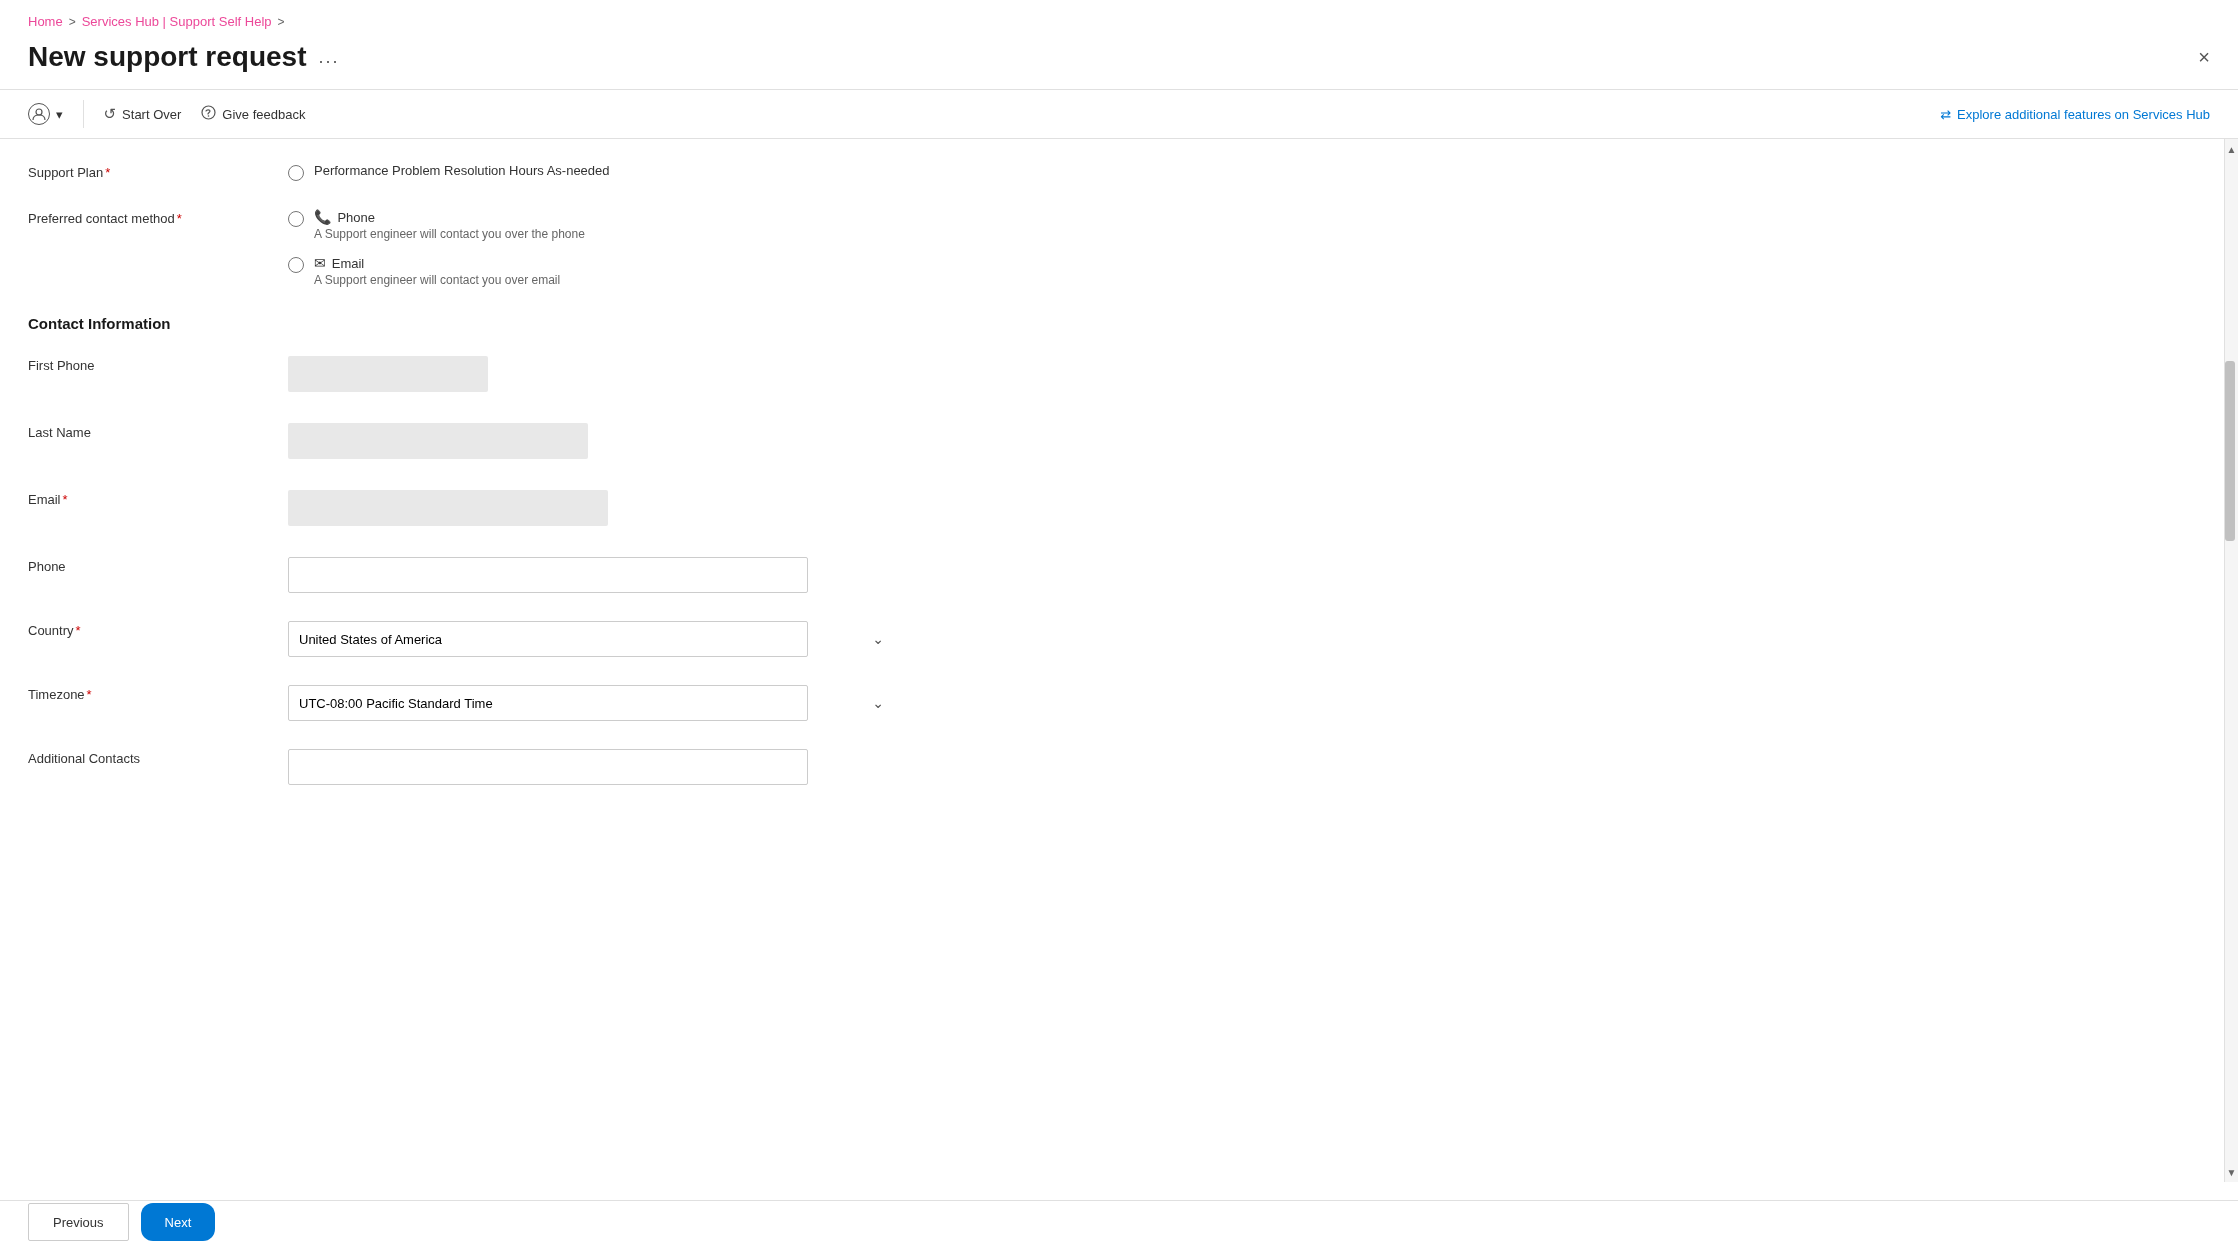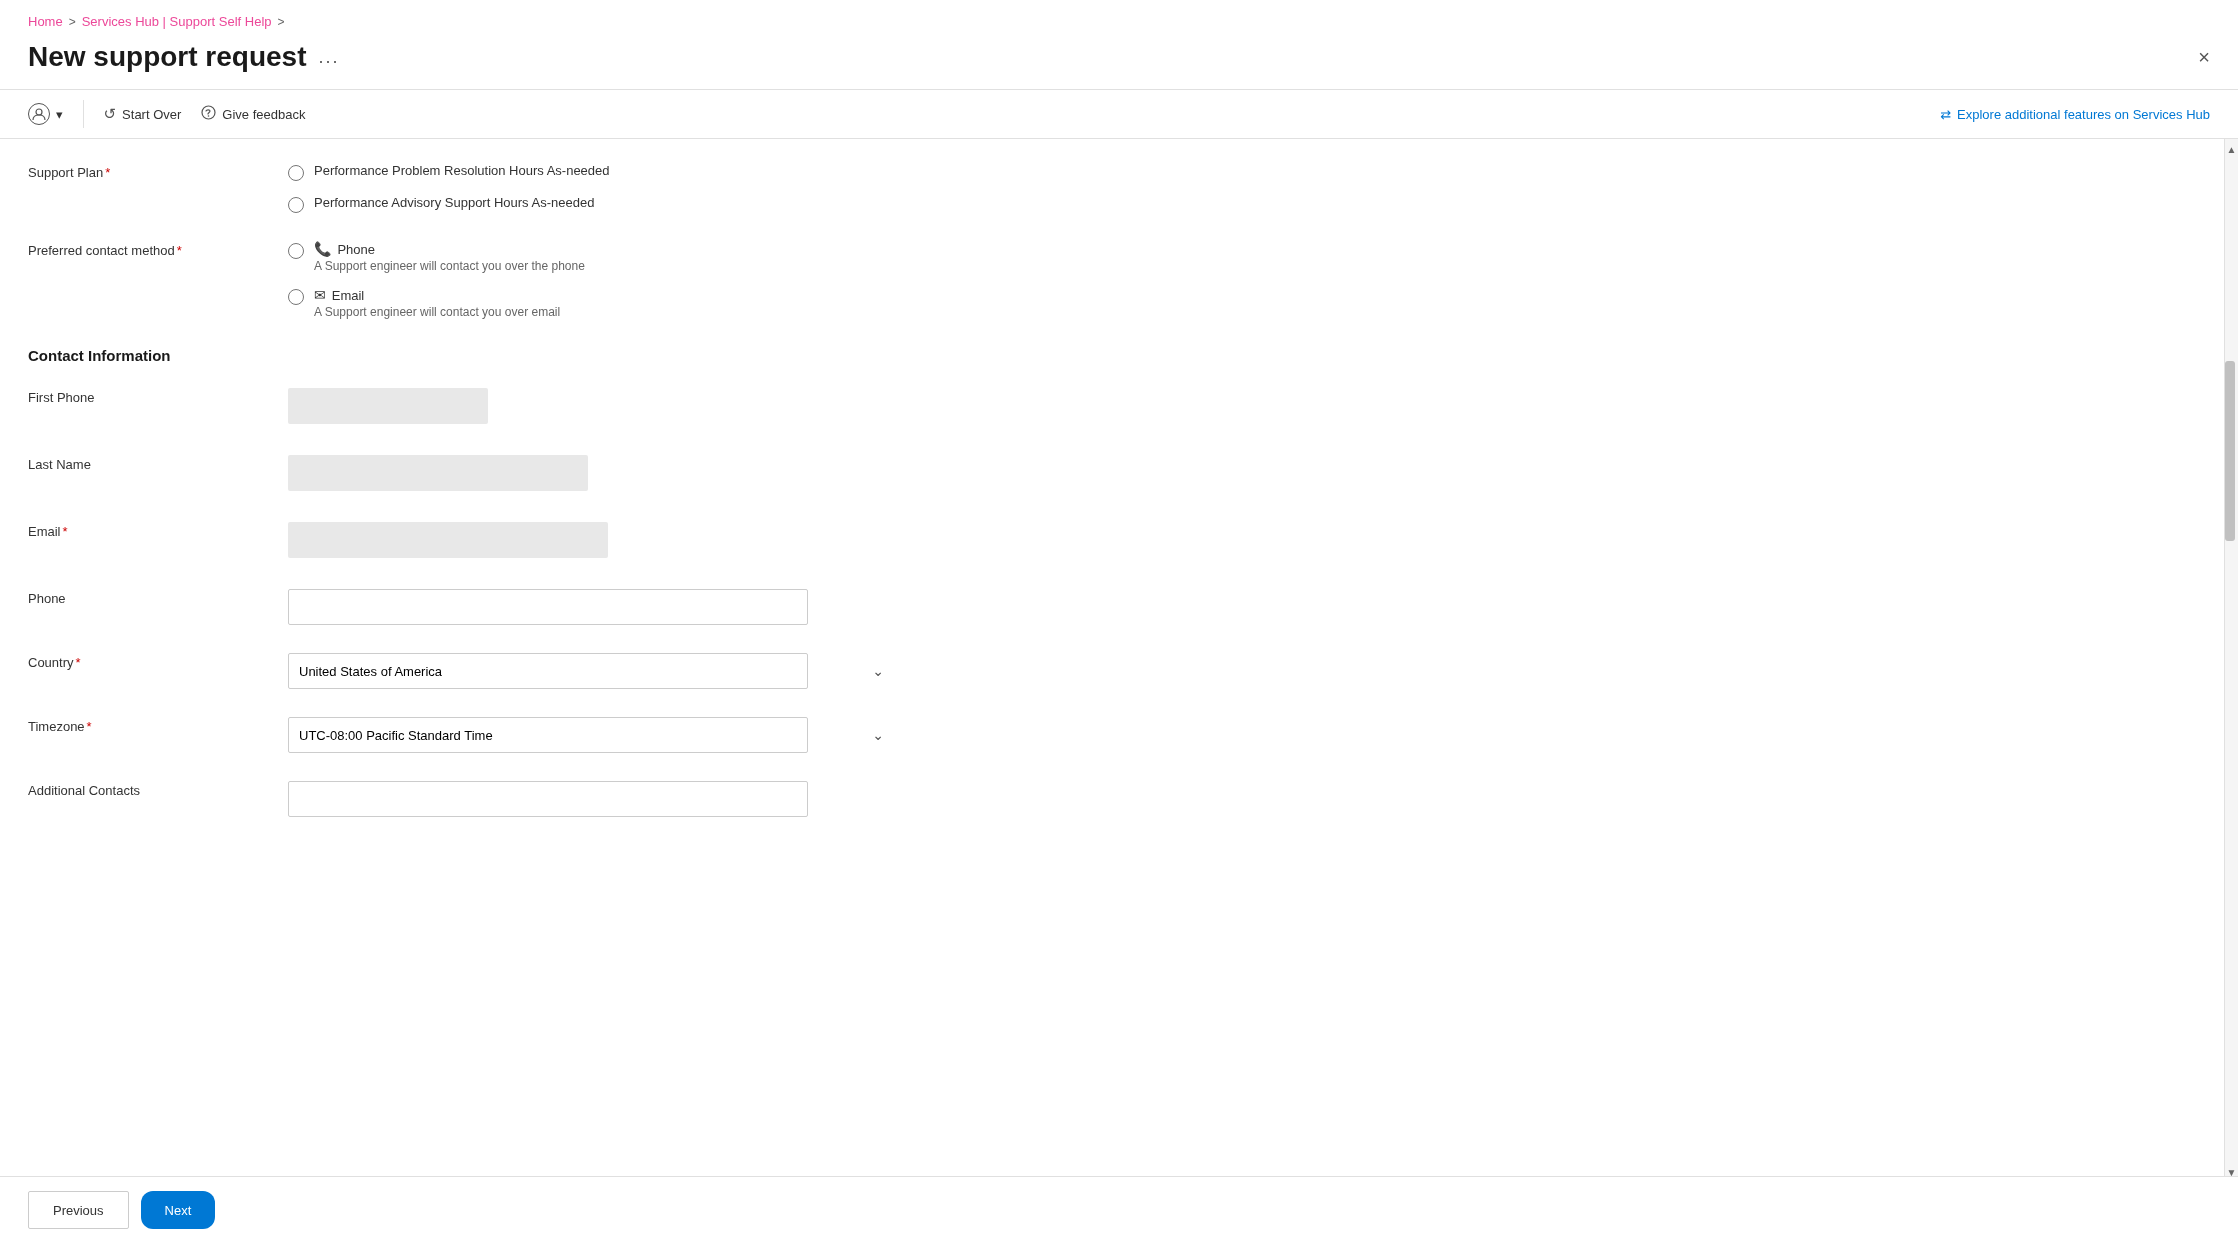--- a/index.html
+++ b/index.html
@@ -305,21 +305,21 @@
       top: 50%;
       transform: translateY(-50%);
       color: #555;
       font-size: 14px;
       pointer-events: none;
     }
 
     .footer {
       display: flex;
       align-items: center;
-      padding: 14px 28px;
+      padding: 2px 28px;
       border-top: 1px solid #e0e0e0;
       gap: 12px;
       position: fixed;
       bottom: 0;
       width: 100%;
       background: #fff;
     }
 
     .btn-previous {
       height: 38px;
@@ -416,24 +416,20 @@
 
     <div class="form-row">
       <div class="form-label">
         <span>Support Plan</span><span class="required">*</span>
       </div>
       <div class="form-control radio-group">
         <div class="radio-option">
           <input type="radio" name="support_plan" id="sp1" style="">
           <label for="sp1" class="radio-label">Performance Problem Resolution Hours As-needed</label>
         </div>
-        <div class="radio-option">
-          <input type="radio" name="support_plan" id="sp2" style="">
-          <label for="sp2" class="radio-label">Performance Advisory Support Hours As-needed</label>
-        </div>
       </div>
     </div>
 
     <div class="form-row">
       <div class="form-label">
         <span>Preferred contact method</span><span class="required">*</span>
       </div>
       <div class="form-control radio-group">
         <div class="radio-option">
           <input type="radio" name="contact_method" id="cm_phone" style="">

